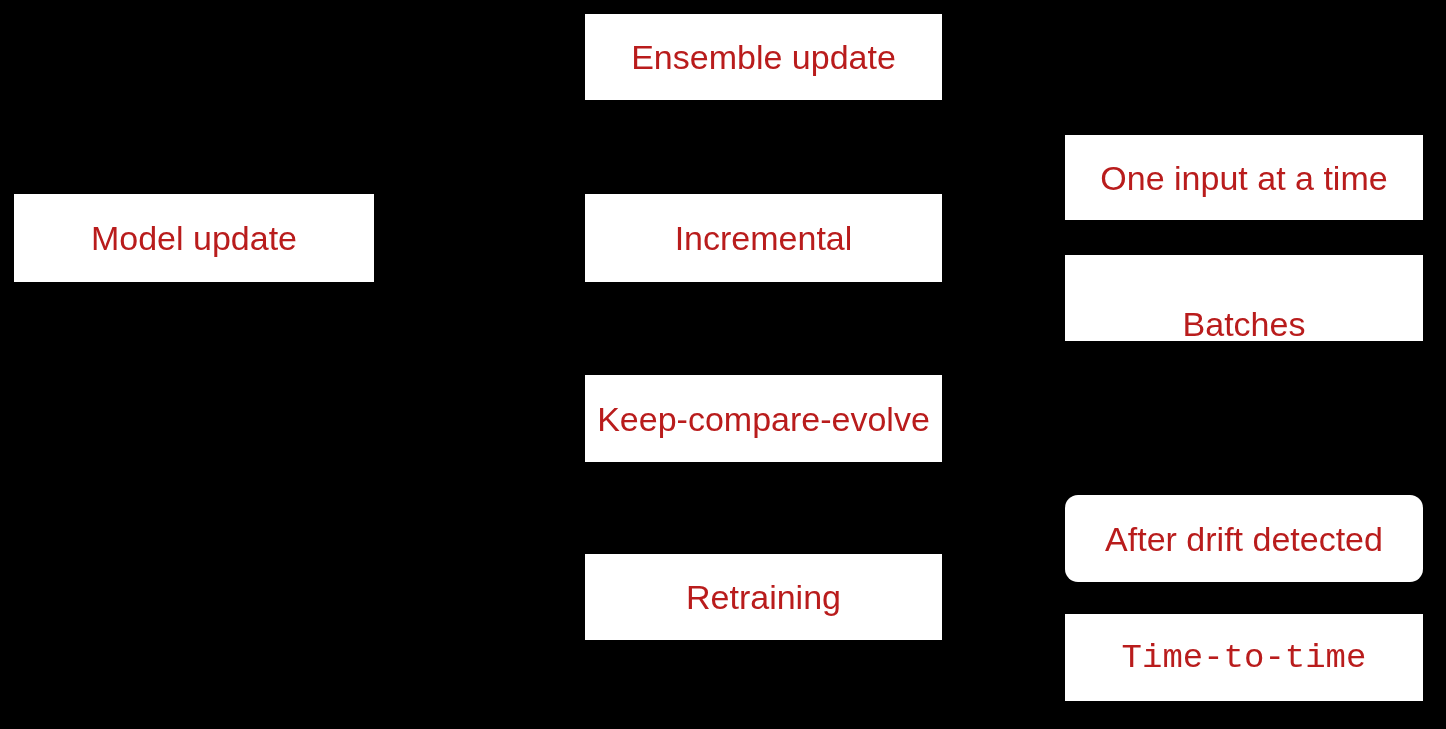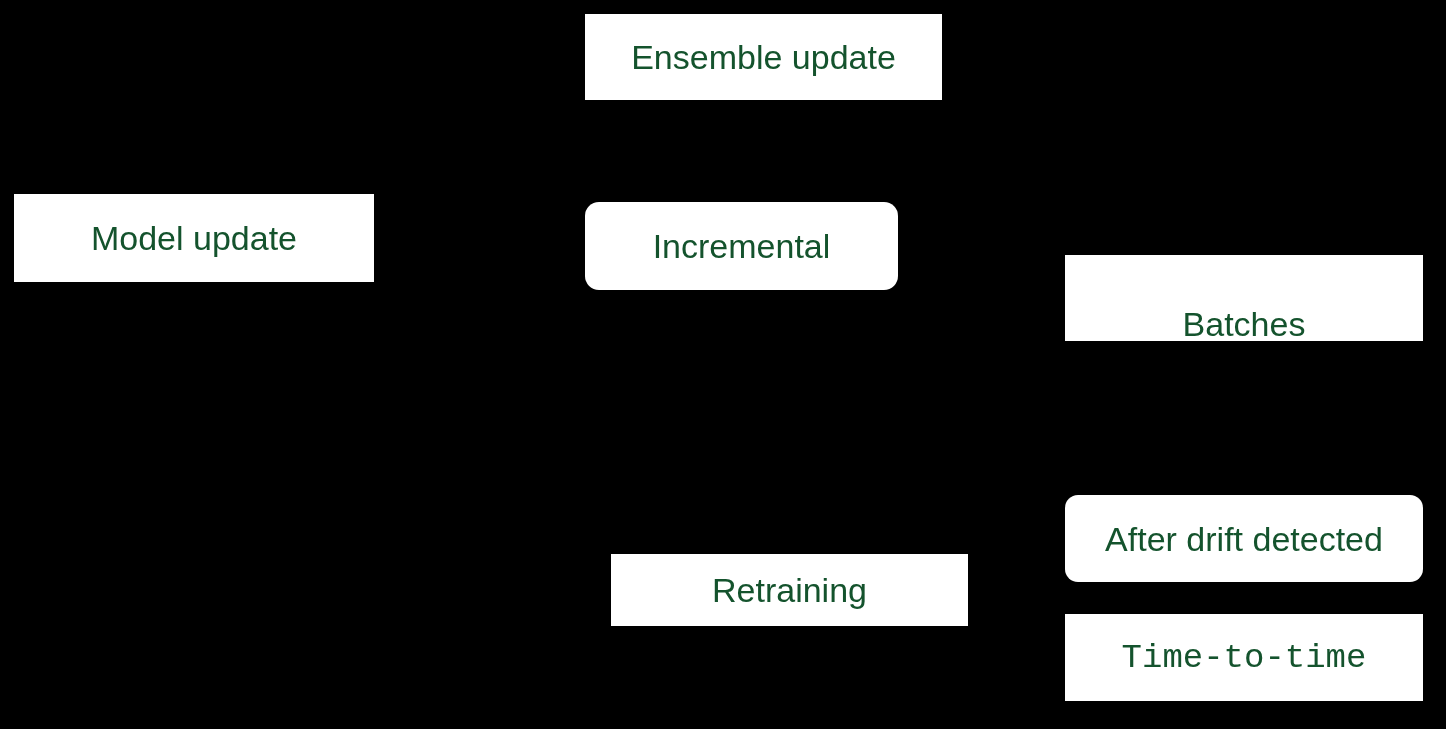--- a/index.html
+++ b/index.html
@@ -11,35 +11,35 @@
     position: relative;
     width: 1446px;
     height: 729px;
     background: #000000;
     overflow: hidden;
     font-family: "Liberation Sans", "DejaVu Sans", sans-serif;
   }
   .node {
     position: absolute;
     background: #ffffff;
-    color: #14532d;
+    color: #b91c1c;
     display: flex;
     align-items: center;
     justify-content: center;
     font-size: 34px;
     line-height: 1;
     white-space: nowrap;
     text-align: center;
   }
   
   .n-model-update        { left: 14px;   top: 194px; width: 360px; height: 88px; }
   .n-ensemble-update     { left: 585px;  top: 14px;  width: 357px; height: 86px; }
-  .n-incremental         { left: 585px;  top: 202px; width: 313px; height: 88px; border-radius: 14px; }
+  .n-incremental         { left: 585px;  top: 194px; width: 357px; height: 88px; }
   .n-keep-compare-evolve { left: 585px;  top: 375px; width: 357px; height: 87px; }
-  .n-retraining          { left: 611px;  top: 554px; width: 357px; height: 72px; align-items: center; }
+  .n-retraining          { left: 585px;  top: 554px; width: 357px; height: 86px; align-items: center; }
   .n-one-input-at-a-time { left: 1065px; top: 135px; width: 358px; height: 85px; }
   .n-batches             { left: 1065px; top: 255px; width: 358px; height: 86px; align-items: flex-end; }
   .n-after-drift-detected{ left: 1065px; top: 495px; width: 358px; height: 87px; border-radius: 13px; }
   .n-time-to-time        { left: 1065px; top: 614px; width: 358px; height: 87px; font-family: Liberation Mono, monospace; }
 </style>
 </head>
 <body>
 
 <div class="canvas">
 
@@ -48,25 +48,31 @@
   </div>
 
   <div class="node n-ensemble-update">
     <span>Ensemble update</span>
   </div>
 
   <div class="node n-incremental">
     <span>Incremental</span>
   </div>
 
+  <div class="node n-keep-compare-evolve">
+    <span>Keep-compare-evolve</span>
+  </div>
 
   <div class="node n-retraining">
     <span>Retraining</span>
   </div>
 
+  <div class="node n-one-input-at-a-time">
+    <span>One input at a time</span>
+  </div>
 
   <div class="node n-batches">
     <span>Batches</span>
   </div>
 
   <div class="node n-after-drift-detected">
     <span>After drift detected</span>
   </div>
 
   <div class="node n-time-to-time">

